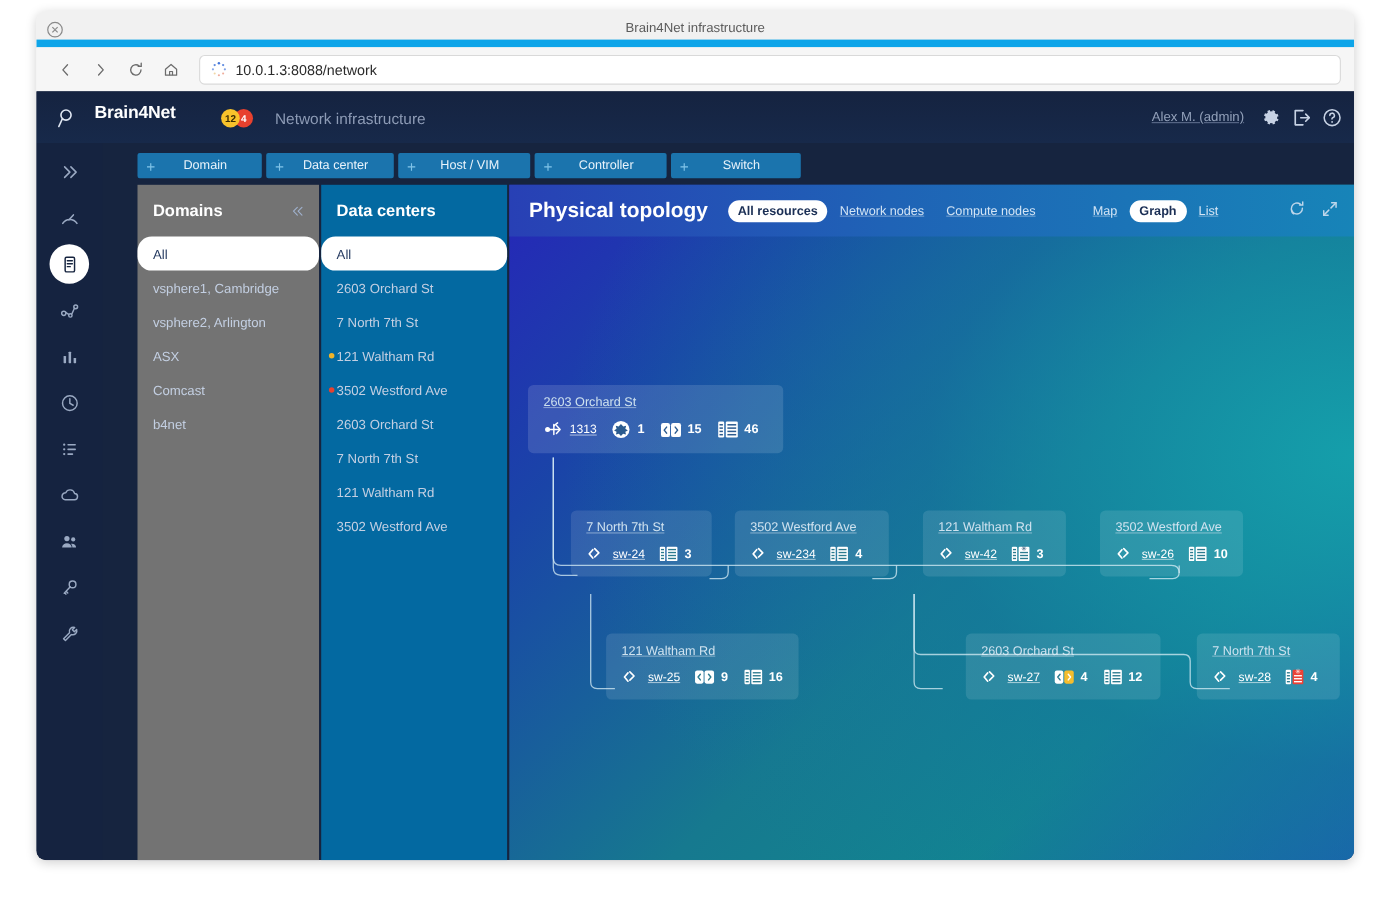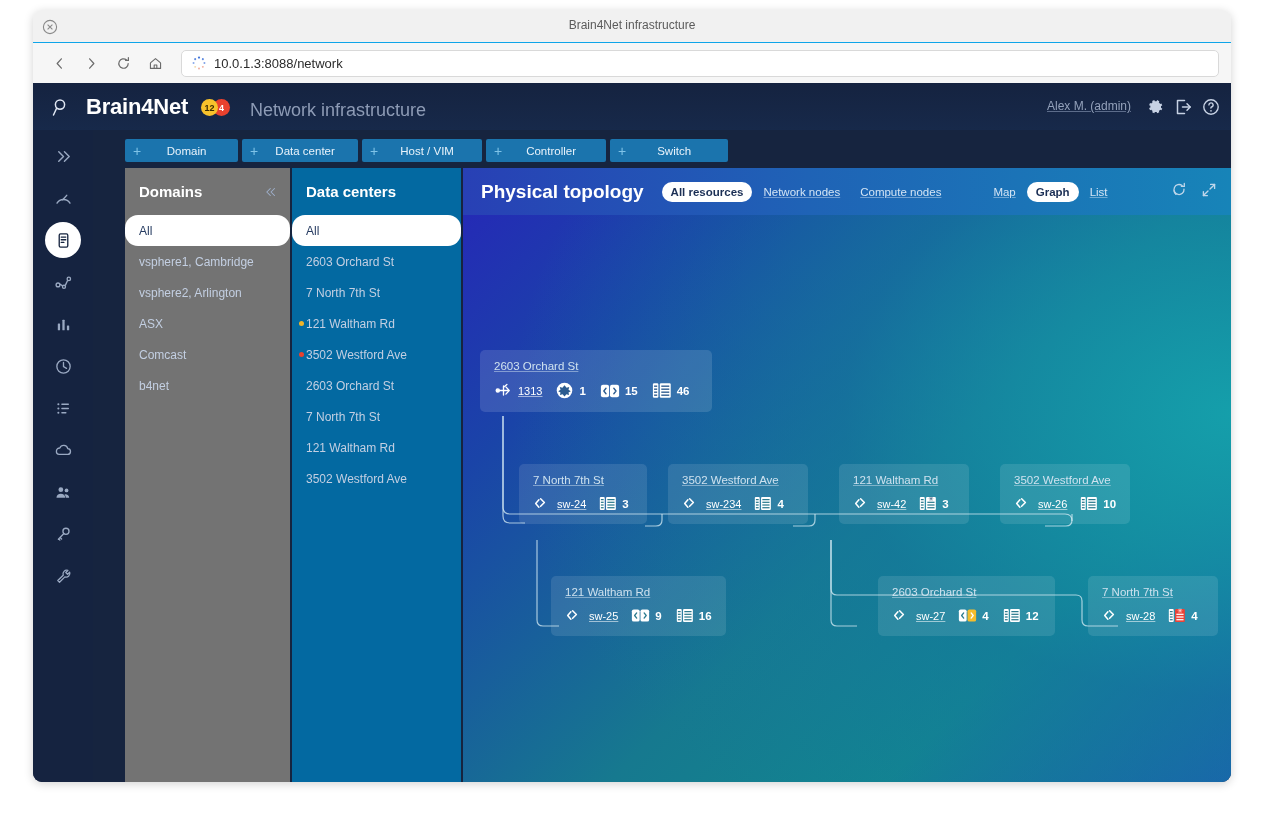--- a/index.html
+++ b/index.html
@@ -23,21 +23,21 @@
     width: 1198px; height: 772px;
     background: #f6f6f6;
     border-radius: 9px;
     box-shadow: 0 2px 10px rgba(0,0,0,0.18);
     overflow: hidden;
   }
   .tabstrip {
     position: relative;
     height: 33px;
     background: #f1f1f1;
-    border-bottom: 1px solid #0ea5e9;
+    border-bottom: 7px solid #0ea5e9;
   }
   .tab-close {
     position: absolute; left: 9px; top: 9px;
     width: 16px; height: 16px;
     color: #8a8a8a;
   }
   .tab-title {
     position: absolute; left: 0; right: 0; top: 8px;
     text-align: center;
     font-size: 12px;
@@ -91,35 +91,35 @@
     position: absolute; left: 0; top: 0;
     width: 1198px; height: 47px;
     background: linear-gradient(180deg,#152340 0%,#17294a 100%);
   }
   .hdr-search {
     position: absolute; left: 18px; top: 13px;
     width: 22px; height: 22px; color: #dfe6f2;
   }
   .brand {
     position: absolute; left: 53px; top: 11px;
-    font-size: 22px; font-weight: bold; color: #ffffff;
+    font-size: 16px; font-weight: bold; color: #ffffff;
     letter-spacing: -0.2px;
   }
   .badge-wrap { position: absolute; left: 168px; top: 16px; display: flex; align-items: center; }
   .badge {
     width: 17px; height: 17px; border-radius: 50%;
     font-size: 9px; font-weight: bold;
     display: flex; align-items: center; justify-content: center;
     color: #3c2d00;
   }
   .badge.warn { background: #f7c22b; z-index: 2; }
   .badge.err  { background: #e8412e; color: #ffffff; margin-left: -5px; }
   .hdr-sub {
     position: absolute; left: 217px; top: 17px;
-    font-size: 18px; color: #8d9bb5;
+    font-size: 14px; color: #8d9bb5;
   }
   .hdr-user {
     position: absolute; right: 100px; top: 16px;
     font-size: 12px; color: #93a1ba;
     text-decoration: underline; text-decoration-color: #5c6c8a;
   }
   .hdr-ico {
     position: absolute; top: 14px;
     width: 20px; height: 20px; color: #c7d2e4;
   }

